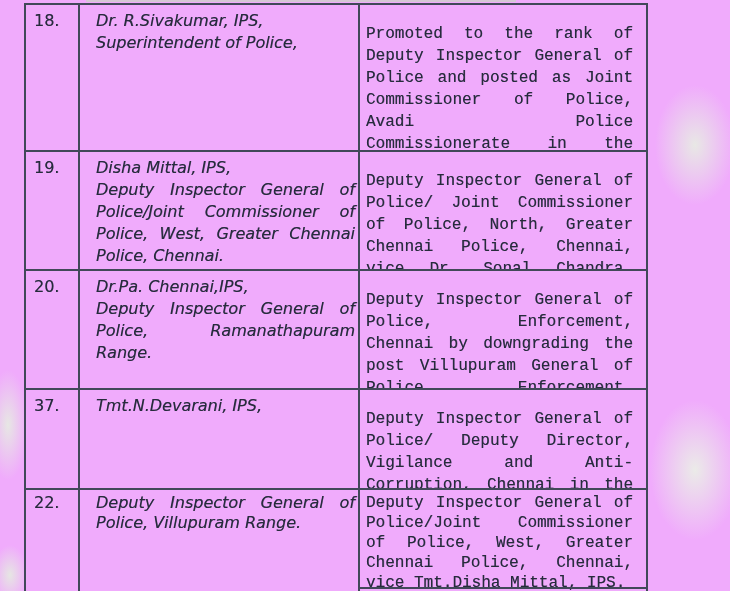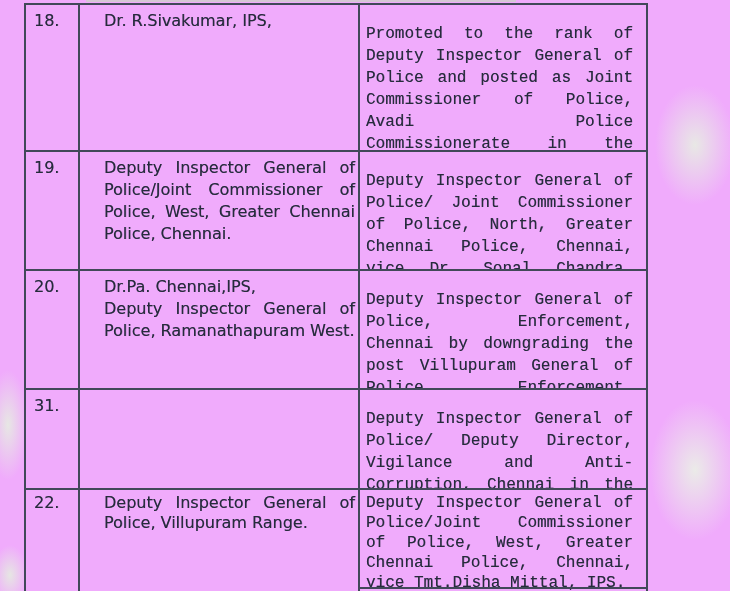--- a/index.html
+++ b/index.html
@@ -31,21 +31,21 @@
   .td{
     box-sizing:border-box;
     border-right:2px solid #414859;
     border-bottom:2px solid #414859;
     font-size:16px;line-height:22px;
     text-shadow:0.3px 0.3px 0.3px rgba(35,40,65,0.5);
     overflow:hidden;
   }
   .tr:last-child .td{border-bottom:none;line-height:20px;padding-top:3px;}
   .c1{padding:5px 4px 4px 8px;text-align:left;}
-  .c2{padding:5px 3px 4px 24px;text-align:justify;}
+  .c2{padding:5px 3px 4px 16px;text-align:justify;font-style:italic;}
   .c3{padding:18px 13px 4px 6px;text-align:justify;font-family:Liberation Mono, monospace;}
   .para{margin:0;}
   .bottom-seg{position:absolute;left:358px;top:587px;width:290px;height:2px;background:#414859;}
 </style>
 </head>
 <body>
 
 <div class="sheet">
   <div class="smudge s1"></div>
   <div class="smudge s2"></div>
@@ -54,56 +54,59 @@
   <div class="top-smear"></div>
 
   <div class="tbl">
 
     <div class="tr">
       <div class="td c1">
         <div class="para">18.</div>
       </div>
       <div class="td c2">
         <div class="para">Dr. R.Sivakumar, IPS,</div>
+        <div class="para">Superintendent of Police,</div>
       </div>
       <div class="td c3">
         <div class="para">Promoted to the rank of Deputy Inspector General of Police and posted as Joint Commissioner of Police, Avadi Police Commissionerate in the existing vacancy.</div>
       </div>
     </div>
 
     <div class="tr">
       <div class="td c1">
         <div class="para">19.</div>
       </div>
       <div class="td c2">
+        <div class="para">Disha Mittal, IPS,</div>
         <div class="para">Deputy Inspector General of Police/Joint Commissioner of Police, West, Greater Chennai Police, Chennai.</div>
       </div>
       <div class="td c3">
         <div class="para">Deputy Inspector General of Police/ Joint Commissioner of Police, North, Greater Chennai Police, Chennai, vice Dr. Sonal Chandra, IPS.</div>
       </div>
     </div>
 
     <div class="tr">
       <div class="td c1">
         <div class="para">20.</div>
       </div>
       <div class="td c2">
         <div class="para">Dr.Pa. Chennai,IPS,</div>
-        <div class="para">Deputy Inspector General of Police, Ramanathapuram West.</div>
+        <div class="para">Deputy Inspector General of Police, Ramanathapuram Range.</div>
       </div>
       <div class="td c3">
         <div class="para">Deputy Inspector General of Police, Enforcement, Chennai by downgrading the post Villupuram General of Police, Enforcement, Chennai.</div>
       </div>
     </div>
 
     <div class="tr">
       <div class="td c1">
-        <div class="para">31.</div>
+        <div class="para">37.</div>
       </div>
       <div class="td c2">
+        <div class="para">Tmt.N.Devarani, IPS,</div>
       </div>
       <div class="td c3">
         <div class="para">Deputy Inspector General of Police/ Deputy Director, Vigilance and Anti-Corruption, Chennai in the existing vacancy.</div>
       </div>
     </div>
 
     <div class="tr">
       <div class="td c1">
         <div class="para">22.</div>
       </div>

